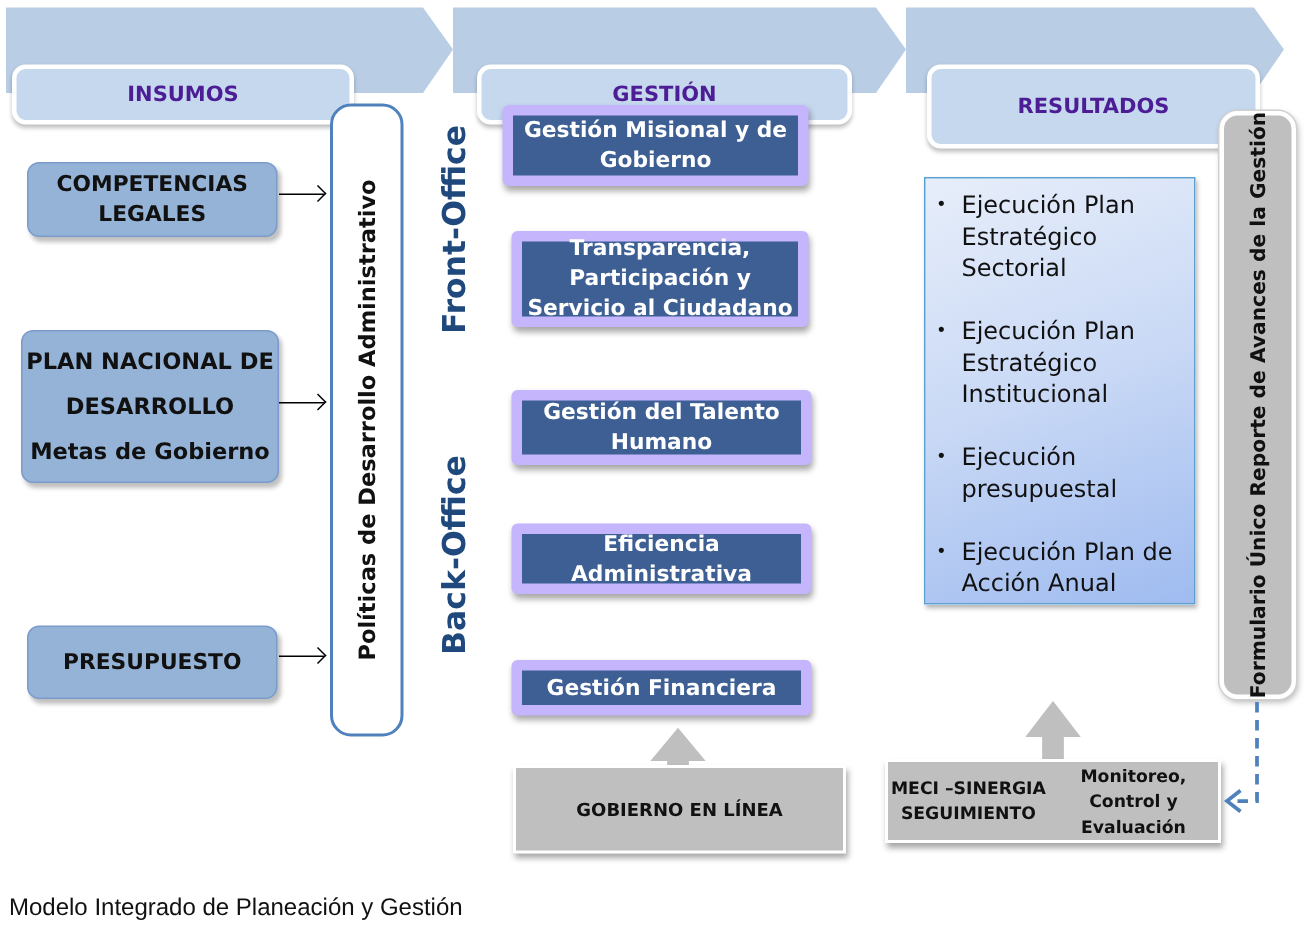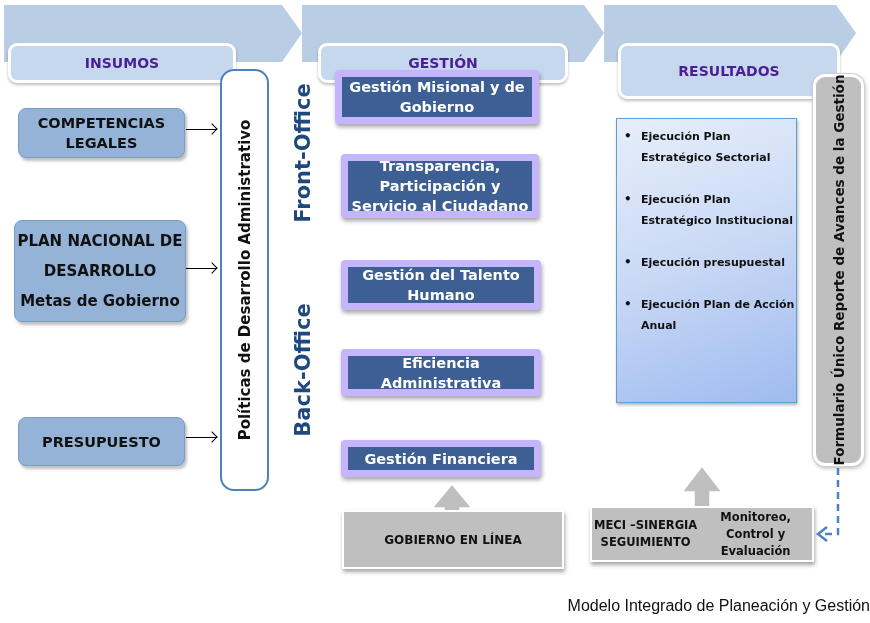--- a/index.html
+++ b/index.html
@@ -30,21 +30,21 @@
   .office { color:#1f497d; font-size:21px; font-weight:bold; }
 
   .gbox { background:#3d5f94; border:7px solid #c4b5fd; border-radius:4px;
           box-shadow:1px 3px 4px rgba(0,0,0,0.35);
           display:flex; align-items:center; justify-content:center; text-align:center;
           color:#ffffff; font-weight:bold; font-size:14.5px; line-height:20px; }
 
   .results { background:linear-gradient(160deg,#e7eefa 0%,#c8d8f5 50%,#9fbbf0 100%);
              border:1px solid #5aa0d0; box-shadow:1px 2px 3px rgba(0,0,0,0.3); }
   .results ul { margin:0; padding:0 0 0 24px; list-style:none; }
-  .results li { position:relative; font-weight:bold; font-size:11px; line-height:21px;
+  .results li { position:relative; font-weight:normal; font-size:16px; line-height:21px;
                 color:#111; margin-bottom:21px; }
   .results li::before { content:"•"; position:absolute; left:-17px; top:0; font-size:12px; }
 
   .formulario { background:#bfbfbf; border:3px solid #ffffff; border-radius:12px;
                 box-shadow:0 0 0 1px #d0d0d0, 1px 2px 4px rgba(0,0,0,0.3); }
 
   .grey-box { background:#bfbfbf; border:2px solid #ffffff; box-shadow:1px 3px 4px rgba(0,0,0,0.35);
               display:flex; flex-direction:row; align-items:center; justify-content:center;
               font-weight:bold; color:#111; text-align:center; }
 
@@ -138,13 +138,13 @@
 <div class="abs grey-box" style="left:590px;top:506px;width:224px;height:56px;font-size:11.5px;line-height:17px">
   <span>MECI –SINERGIA SEGUIMIENTO</span>
   <span>Monitoreo, Control  y Evaluación</span>
 </div>
 
 <svg class="abs" style="left:812px;top:466px" width="50" height="80">
   <polyline points="26,2 26,68 8,68" fill="none" stroke="#4f81bd" stroke-width="2.5" stroke-dasharray="7,5"></polyline>
   <polyline points="15,61 6,68 15,75" fill="none" stroke="#4f81bd" stroke-width="2.5"></polyline>
 </svg>
 
-<div class="abs caption" style="left:0;top:597px;width:870px;text-align:right;padding-left:6px">Modelo Integrado de Planeación y Gestión</div>
+<div class="abs caption" style="left:0;top:597px;width:870px;text-align:left;padding-left:6px">Modelo Integrado de Planeación y Gestión</div>
 
 </body></html>

